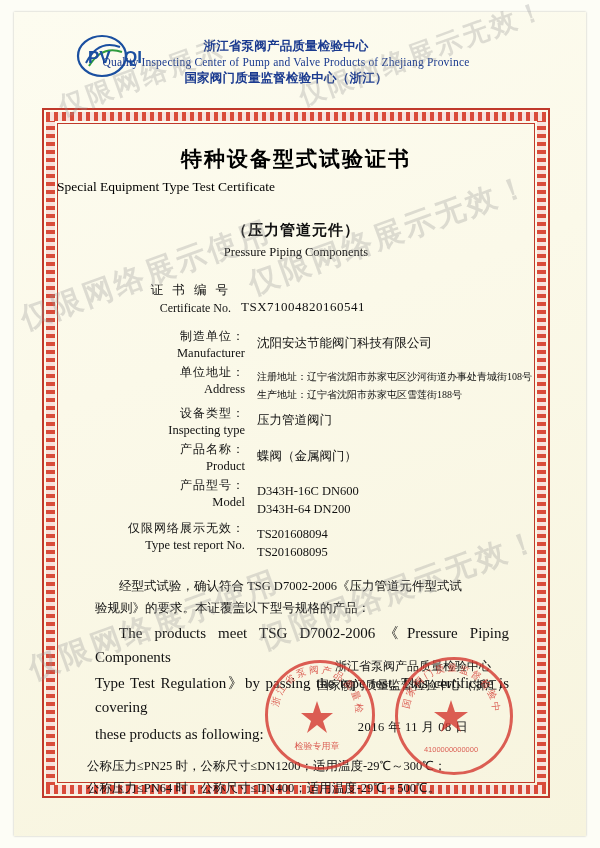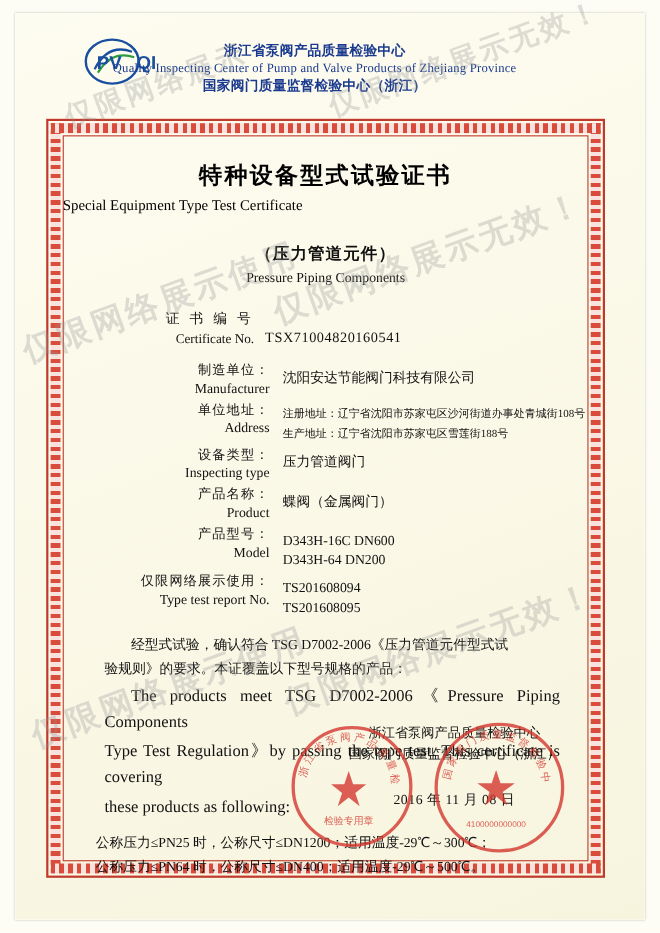--- a/index.html
+++ b/index.html
@@ -333,21 +333,21 @@
           <span class="en">Model</span>
         </div>
         <div class="val">
           <span class="v1">D343H-16C  DN600</span>
           <span class="v2">D343H-64  DN200</span>
         </div>
       </div>
 
       <div class="field">
         <div class="lbl">
-          <span class="cn">仅限网络展示使用：</span>
+          <span class="cn">仅限网络展示无效：</span>
           <span class="en">Type test report No.</span>
         </div>
         <div class="val">
           <span class="v1">TS201608094</span>
           <span class="v2">TS201608095</span>
         </div>
       </div>
 
     </div>
 

